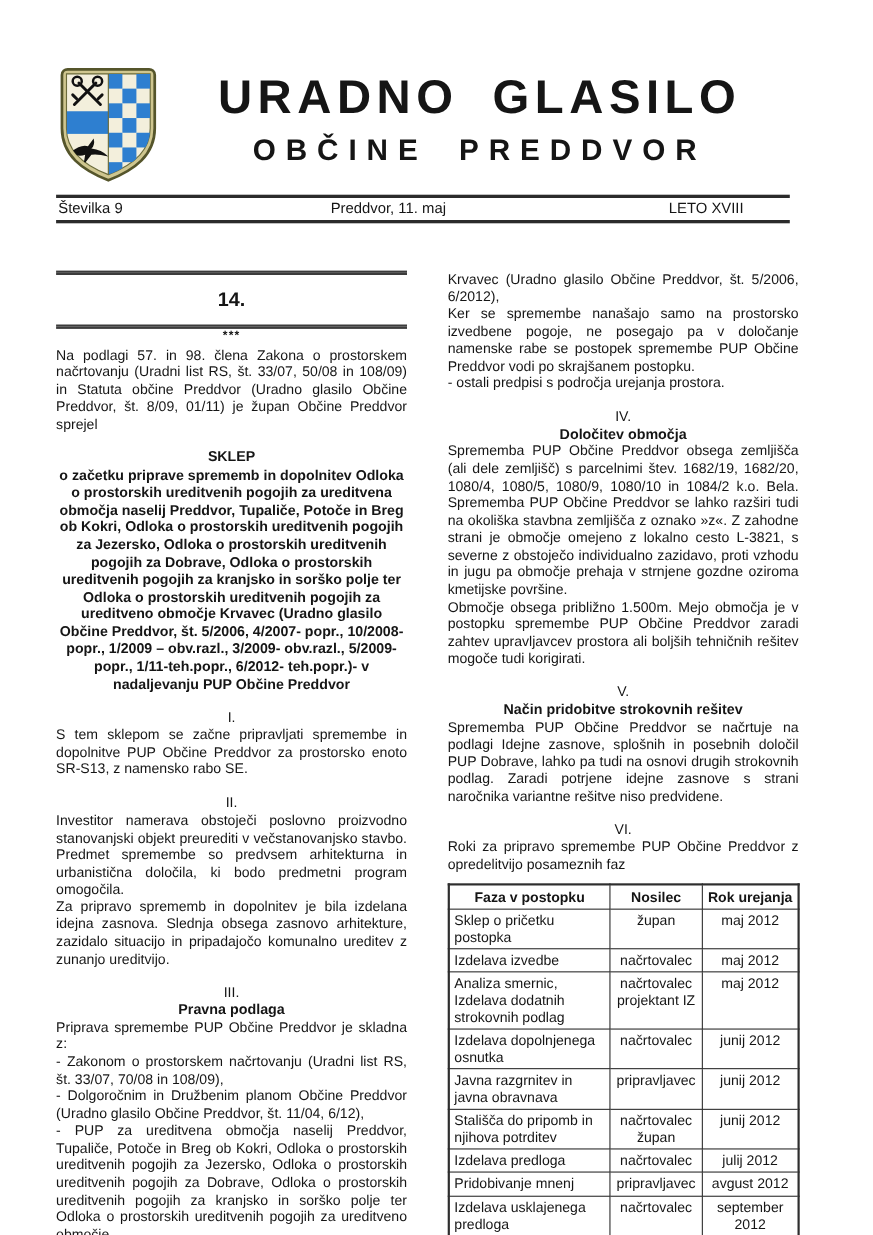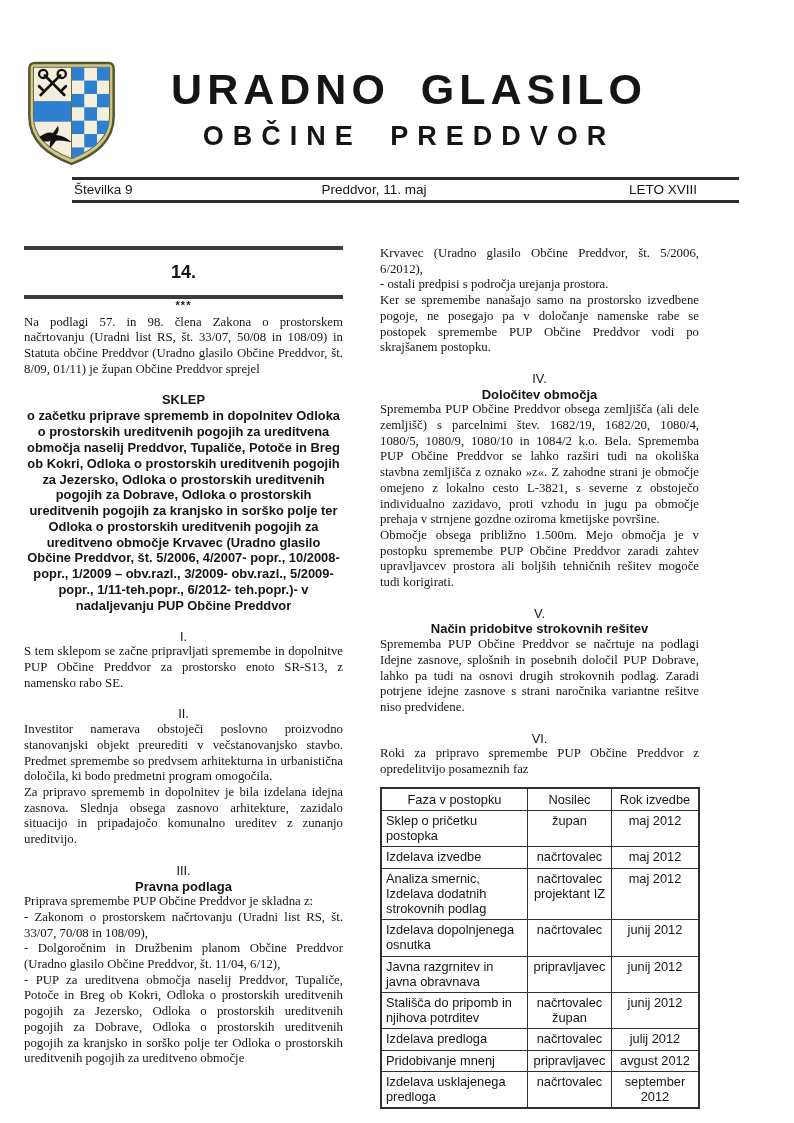--- a/index.html
+++ b/index.html
@@ -1,52 +1,52 @@
 <!DOCTYPE html>
 <html><head>
 <meta charset="utf-8">
 <style>
   * { margin:0; padding:0; box-sizing:border-box; }
   html,body { width:794px; height:1123px; background:#ffffff; overflow:hidden;
     font-family:"Liberation Sans","DejaVu Sans",sans-serif; color:#151515; }
-  .page { position:relative; width:794px; height:1123px; padding:60px 37px 0 24px; }
+  .page { position:relative; width:794px; height:1123px; padding:60px 37px 0 51px; }
 
   
   .masthead { display:flex; align-items:flex-start; width:675px; }
   .logo-box { width:95px; height:108px; flex:0 0 auto; }
   .titles { flex:1; text-align:center; padding-top:8px; }
   .title1 { font-size:43px; font-weight:700; letter-spacing:5px; word-spacing:14px; line-height:1.0; }
   .title2 { font-size:27px; font-weight:700; letter-spacing:9px; word-spacing:12px; margin-top:10px; }
 
   .issue-bar { width:667px; margin-top:9px; border-top:3px solid #2b2b2b; border-bottom:3px solid #2b2b2b;
-    display:flex; align-items:center; padding:2px 0 3px 2px; font-size:13.5px;margin-left:48px; }
+    display:flex; align-items:center; padding:2px 0 3px 2px; font-size:13.5px; }
   .issue-bar .c-issue { width:185px; }
   .issue-bar .c-date  { width:230px; text-align:center; }
   .issue-bar .c-year  { flex:1; text-align:right; padding-right:42px; }
 
   
   .columns { display:flex; width:675px; margin-top:43px; gap:37px; }
   .col { width:319px; flex:0 0 auto; font-size:12.8px; line-height:15.7px; }
-  p.just { text-align:justify;font-family:Liberation Serif, serif; }
+  p.just { text-align:justify; }
 
   .rule-double { height:2px; border-top:2px solid #3c3c3c; border-bottom:2px solid #3c3c3c; margin:0; }
   .item-number { text-align:center; font-weight:700; font-size:18px; padding:15px 0 14px 0; }
   .stars { text-align:center; font-weight:700; font-size:11px; letter-spacing:1px; line-height:10px; padding:1px 0 5px 0; }
 
   .sklep { margin-top:14px; text-align:center; font-weight:700; font-size:12.9px; line-height:15.8px; }
   .sklep-title { margin-bottom:1px; }
 
   .sec-num { text-align:center; margin-top:15px; }
   .sec-head { text-align:center; font-weight:700; font-size:13px; }
 
   
   table.phases { width:320px; margin-top:9px; border-collapse:collapse; border:2px solid #2e2e2e; }
   .phases th, .phases td { border:1.5px solid #2e2e2e; font-size:12.8px; line-height:15.2px;
      padding:2px 4px 3px 4px; vertical-align:top; white-space:pre-line; }
-  .phases th { font-weight:400; text-align:center; padding:3px 2px; }
+  .phases th { font-weight:700; text-align:center; padding:3px 2px; }
   .phases td.c2, .phases td.c3 { text-align:center;margin-left:40px; }
   .phases col.w1 { width:148px; } .phases col.w2 { width:84px; } .phases col.w3 { width:88px; }
 </style>
 </head>
 <body>
 
 <div class="page">
 
   <header class="masthead">
     <div class="logo-box">
@@ -129,22 +129,22 @@
       <div class="sec-num">III.</div>
       <div class="sec-head">Pravna podlaga</div>
       <p class="just">Priprava spremembe PUP Občine Preddvor je skladna z:</p>
       <p class="just">- Zakonom o prostorskem načrtovanju (Uradni list RS, št. 33/07, 70/08 in 108/09),</p>
       <p class="just">- Dolgoročnim in Družbenim planom Občine Preddvor (Uradno glasilo Občine Preddvor, št. 11/04, 6/12),</p>
       <p class="just">- PUP za ureditvena območja naselij Preddvor, Tupaliče, Potoče in Breg ob Kokri, Odloka o prostorskih ureditvenih pogojih za Jezersko, Odloka o prostorskih ureditvenih pogojih za Dobrave, Odloka o prostorskih ureditvenih pogojih za kranjsko in sorško polje ter Odloka o prostorskih ureditvenih pogojih za ureditveno območje</p>
     </section>
 
     <section class="col">
       <p class="just">Krvavec (Uradno glasilo Občine Preddvor, št. 5/2006, 6/2012),</p>
+      <p class="just">Ker se spremembe nanašajo samo na prostorsko izvedbene pogoje, ne posegajo pa v določanje namenske rabe se postopek spremembe PUP Občine Preddvor vodi po skrajšanem postopku.</p>
       <p class="just">- ostali predpisi s področja urejanja prostora.</p>
-      <p class="just">Ker se spremembe nanašajo samo na prostorsko izvedbene pogoje, ne posegajo pa v določanje namenske rabe se postopek spremembe PUP Občine Preddvor vodi po skrajšanem postopku.</p>
 
       <div class="sec-num">IV.</div>
       <div class="sec-head">Določitev območja</div>
       <p class="just">Sprememba PUP Občine Preddvor obsega zemljišča (ali dele zemljišč) s parcelnimi štev. 1682/19, 1682/20, 1080/4, 1080/5, 1080/9, 1080/10 in 1084/2 k.o. Bela. Sprememba PUP Občine Preddvor se lahko razširi tudi na okoliška stavbna zemljišča z oznako »z«. Z zahodne strani je območje omejeno z lokalno cesto L-3821, s severne z obstoječo individualno zazidavo, proti vzhodu in jugu pa območje prehaja v strnjene gozdne oziroma kmetijske površine.</p>
       <p class="just">Območje obsega približno 1.500m. Mejo območja je v postopku spremembe PUP Občine Preddvor zaradi zahtev upravljavcev prostora ali boljših tehničnih rešitev mogoče tudi korigirati.</p>
 
       <div class="sec-num">V.</div>
       <div class="sec-head">Način pridobitve strokovnih rešitev</div>
       <p class="just">Sprememba PUP Občine Preddvor se načrtuje na podlagi Idejne zasnove, splošnih in posebnih določil PUP Dobrave, lahko pa tudi na osnovi drugih strokovnih podlag. Zaradi potrjene idejne zasnove s strani naročnika variantne rešitve niso predvidene.</p>
 
@@ -154,21 +154,21 @@
       <table class="phases">
         <colgroup>
             <col class="w1">
             <col class="w2">
             <col class="w3">
           </colgroup>
         <thead>
           <tr>
             <th>Faza v postopku</th>
             <th>Nosilec</th>
-            <th>Rok izvedbe</th>
+            <th>Rok urejanja</th>
           </tr>
         </thead>
         <tbody>
             <tr>
               <td class="c1">Sklep o pričetku postopka</td>
               <td class="c2">župan</td>
               <td class="c3">maj 2012</td>
             </tr>
             <tr>
               <td class="c1">Izdelava izvedbe</td>

